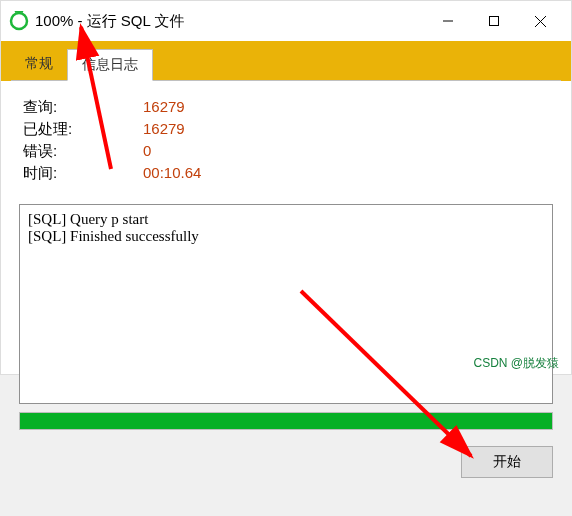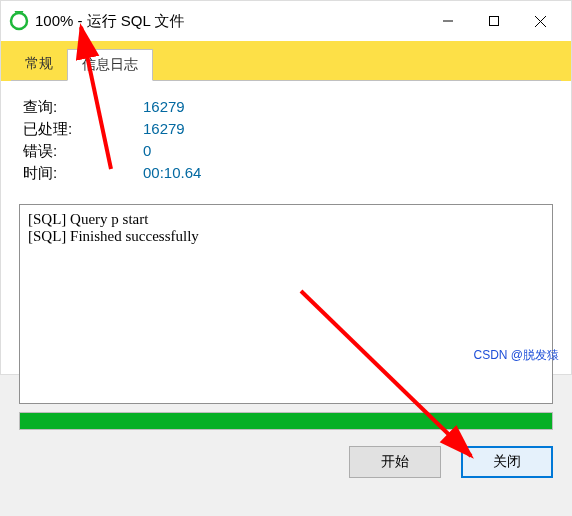--- a/index.html
+++ b/index.html
@@ -47,21 +47,21 @@
     height: 100%;
     display: flex;
     align-items: center;
     justify-content: center;
     color: #000;
     font-size: 14px;
   }
   .tabs {
     display: flex;
     padding: 8px 10px 0 10px;
-    background: #fde047;
+    background: #eab308;
   }
   .tab {
     padding: 6px 14px;
     color: #333;
     position: relative;
   }
   .tab.active {
     border: 1px solid #c0c0c0;
     border-bottom: 1px solid #fff;
     background: #fff;
@@ -76,21 +76,21 @@
   .stats-row {
     display: flex;
     margin: 3px 0;
     font-size: 15px;
   }
   .stats-label {
     width: 120px;
     color: #000;
   }
   .stats-val {
-    color: #0369a1;
+    color: #c2410c;
   }
   .log-box {
     margin: 10px 18px 8px 18px;
     border: 1px solid #909090;
     height: 200px;
     padding: 6px 8px;
     font-size: 15px;
     color: #000;
     background: #fff;
     overflow: auto;
@@ -124,23 +124,23 @@
     font-size: 14px;
     color: #000;
   }
   .btn.focus {
     border: 2px solid #0078d7;
     background: #e5f1fb;
   }
   .watermark {
     position: absolute;
     right: 12px;
-    bottom: 10px;
+    bottom: 2px;
     font-size: 12px;
-    color: #1d4ed8;
+    color: #15803d;
   }
   
   .arrow {
     position: absolute;
     pointer-events: none;
   }
 </style>
 </head>
 <body>
 
@@ -203,21 +203,20 @@
     <div>[SQL] Query p start</div>
     <div>[SQL] Finished successfully</div>
   </div>
 
   <div class="progress-wrap">
     <div class="progress-bar"></div>
   </div>
 
   <div class="buttons">
     <div class="btn">开始</div>
-    <div class="btn focus">关闭</div>
   </div>
 
   <div class="watermark">CSDN @脱发猿</div>
 
   <svg class="arrow" style="left:70px; top:18px;" width="80" height="160">
     <defs>
       <marker id="ah1" markerWidth="10" markerHeight="10" refX="8" refY="3" orient="auto">
         <path d="M0,0 L9,3 L0,6 Z" fill="#ff0000"></path>
       </marker>
     </defs>

